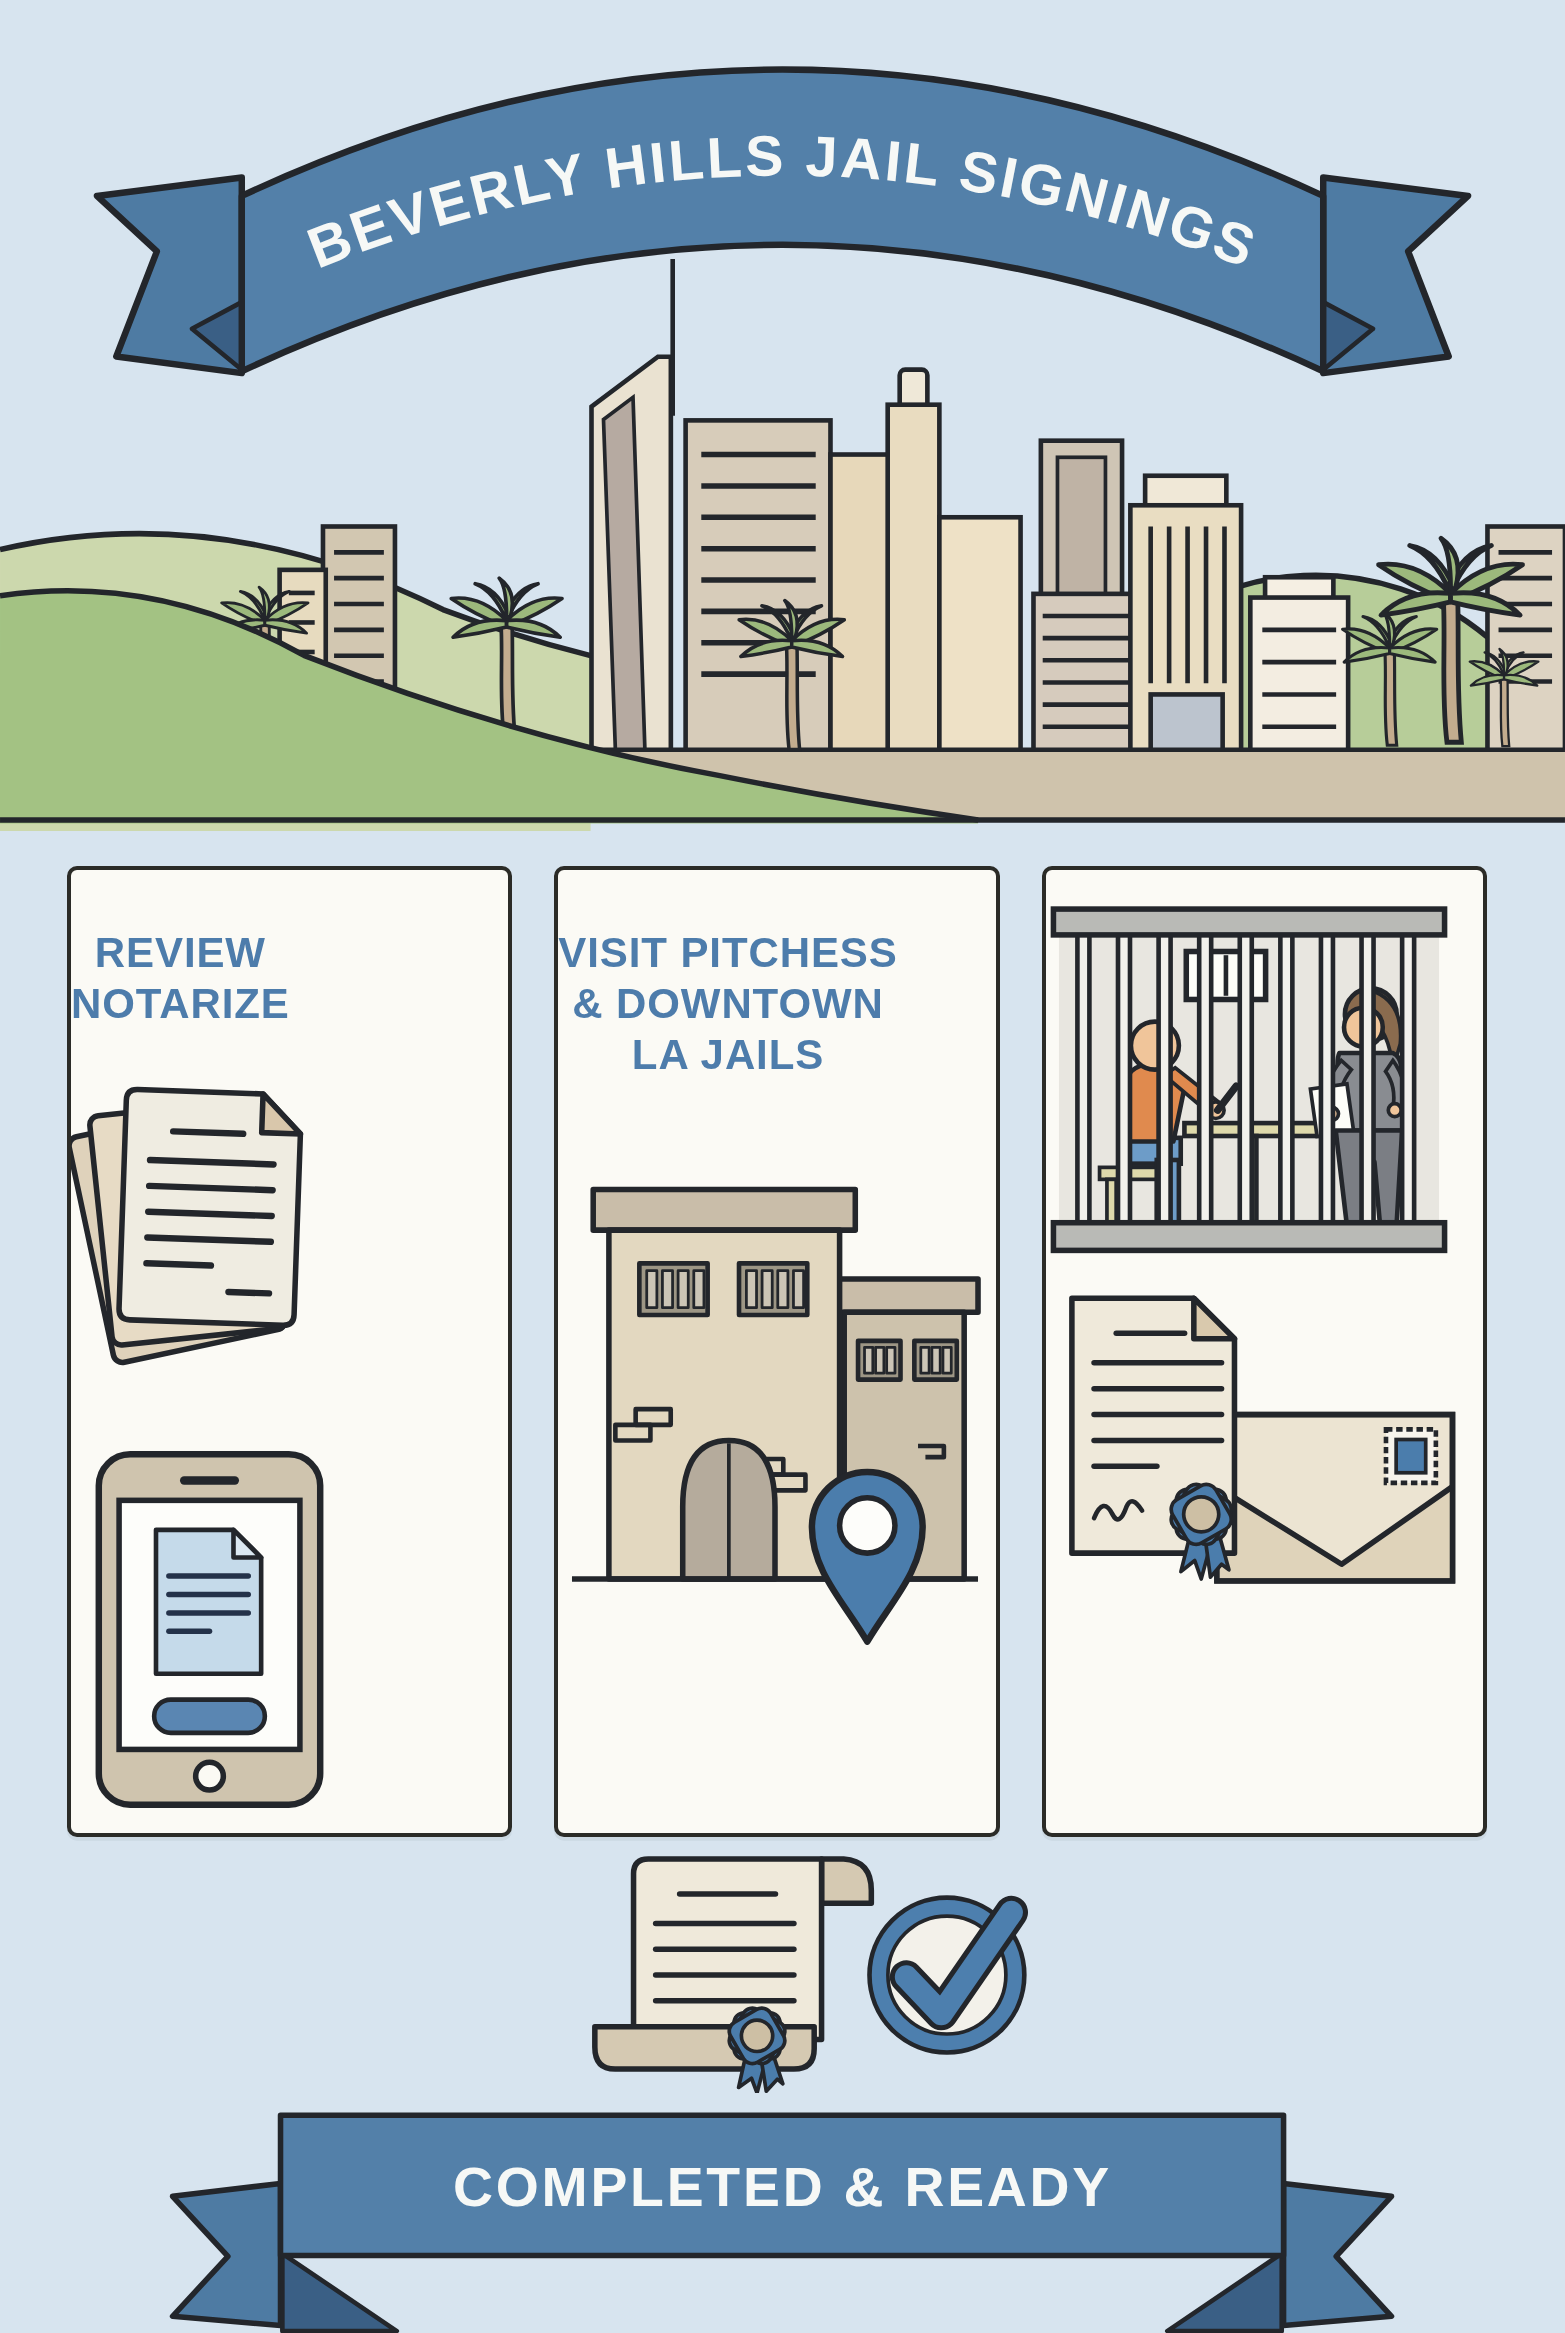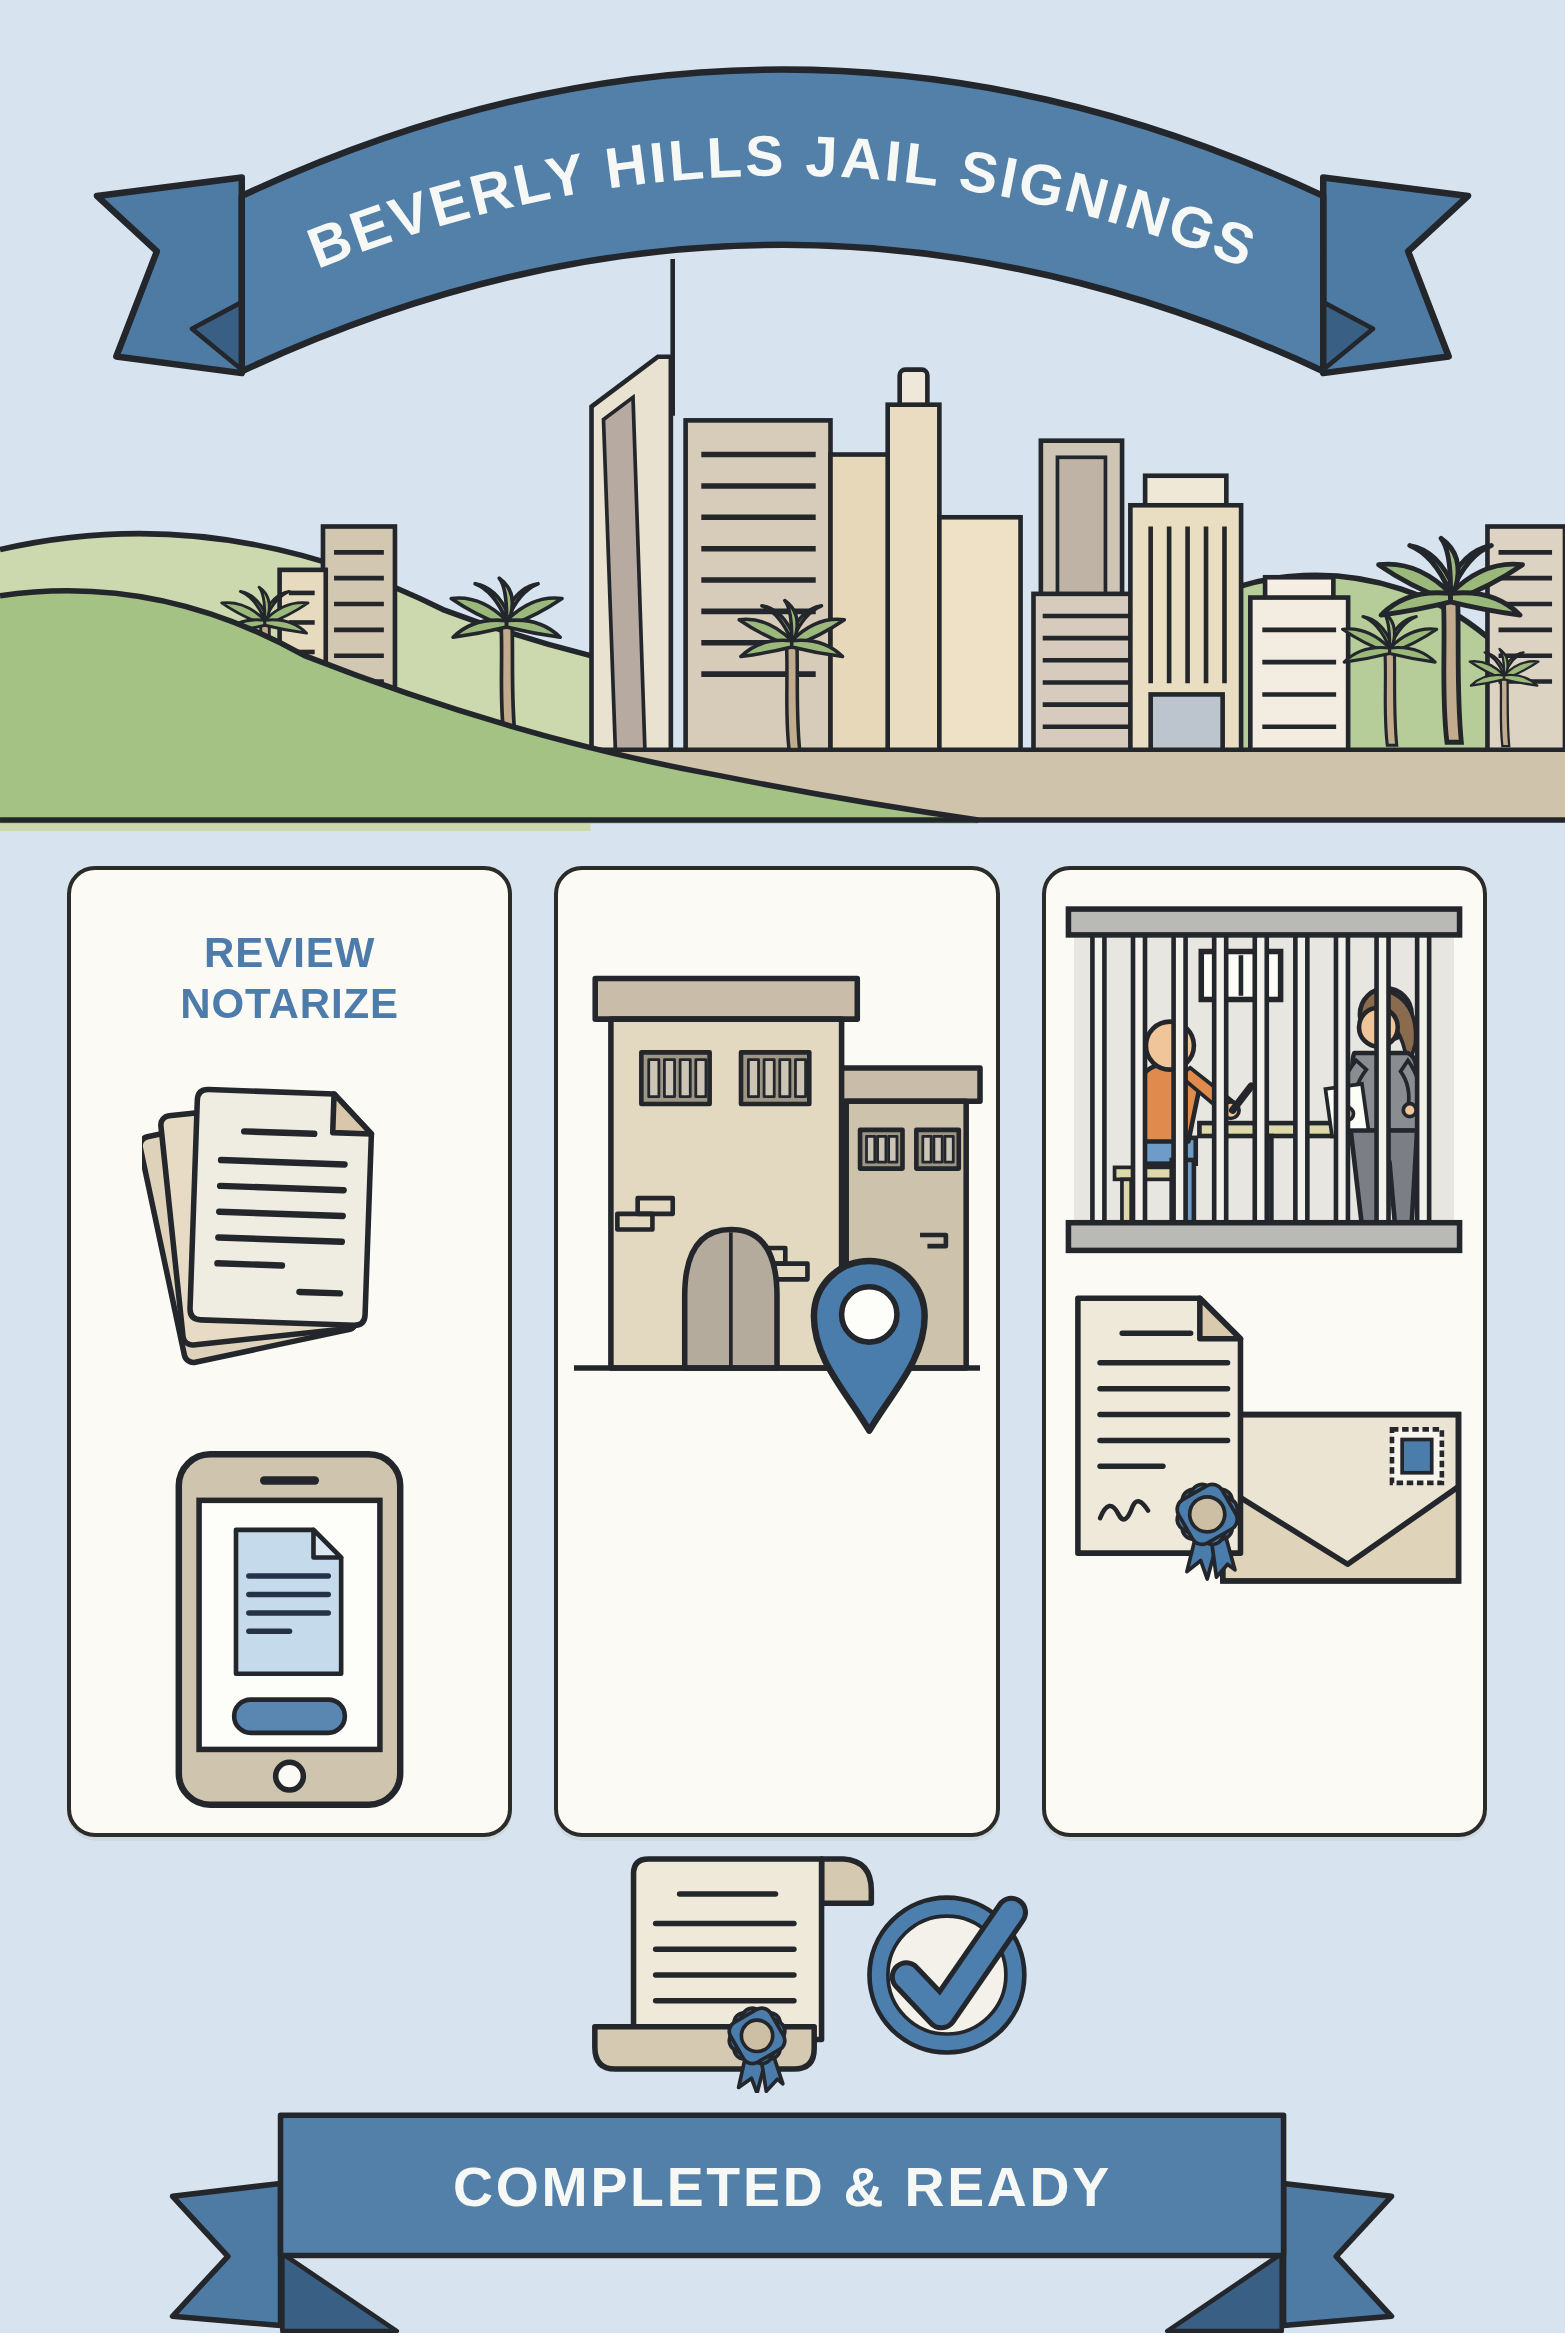--- a/index.html
+++ b/index.html
@@ -15,21 +15,21 @@
   svg{display:block;}
   .abs{position:absolute;}
   .ol{stroke:var(--outline-dark);}
   .fill-ribbon{fill:var(--ribbon-blue);}
   .fill-tail{fill:var(--ribbon-tail-blue);}
   .fill-fold{fill:var(--ribbon-fold-blue);}
   .fill-blue{fill:var(--accent-blue);}
   .banner-text{fill:#f6f8f6;font-family:"Liberation Sans",sans-serif;font-weight:bold;}
   .cards{position:absolute;top:866px;left:67px;width:1420px;height:971px;display:flex;gap:42px;}
   .card{flex:1;background:var(--card-background);border:4.6px solid var(--card-border);
-        border-radius:28px;display:flex;flex-direction:column;align-items:center;
+        border-radius:10px;display:flex;flex-direction:column;align-items:flex-start;
         box-shadow:0 3.7px 0 rgba(40,44,48,0.06);}
   .card-title{margin-top:57px;text-align:center;color:var(--title-blue);font-weight:bold;
         font-size:42px;line-height:1.22;letter-spacing:0.9px;}
   .card-title span{display:block;}
   .footer-icons{position:absolute;top:1846px;left:580px;width:461px;height:247px;}
   .mt30{margin-top:28px;} .mt10{margin-top:9.2px;} .mt60{margin-top:55px;} .mt20{margin-top:18.5px;}
 </style>
 </head>
 <body>
 
@@ -201,20 +201,25 @@
           <line x1="106" y1="162" x2="192" y2="162"></line>
           <line x1="106" y1="182" x2="192" y2="182"></line>
           <line x1="106" y1="202" x2="150" y2="202"></line>
         </g>
         <rect x="90" y="276" width="120" height="36" rx="18" fill="#5a86b2" class="ol" stroke-width="5"></rect>
         <circle cx="150" cy="359" r="15" fill="#fbfaf4" class="ol" stroke-width="6"></circle>
       </svg>
     </div>
 
     <div class="card">
+      <div class="card-title">
+        <span>VISIT PITCHESS</span>
+        <span>&amp; DOWNTOWN</span>
+        <span>LA JAILS</span>
+      </div>
       <svg class="mt60" width="434" height="526" viewBox="0 0 470 570">
         <g class="ol" stroke-width="6" stroke-linejoin="round">
           <rect x="295" y="155" width="160" height="36" fill="#c9bda9"></rect>
           <rect x="310" y="191" width="130" height="289" fill="#cdc2ac"></rect>
           <g>
             <rect x="325" y="222" width="46" height="42" fill="#9d9685" stroke-width="5"></rect>
             <rect x="332" y="229" width="9" height="28" fill="#ccc5b6" stroke-width="3"></rect>
             <rect x="344" y="229" width="9" height="28" fill="#ccc5b6" stroke-width="3"></rect>
             <rect x="356" y="229" width="9" height="28" fill="#ccc5b6" stroke-width="3"></rect>
           </g>

